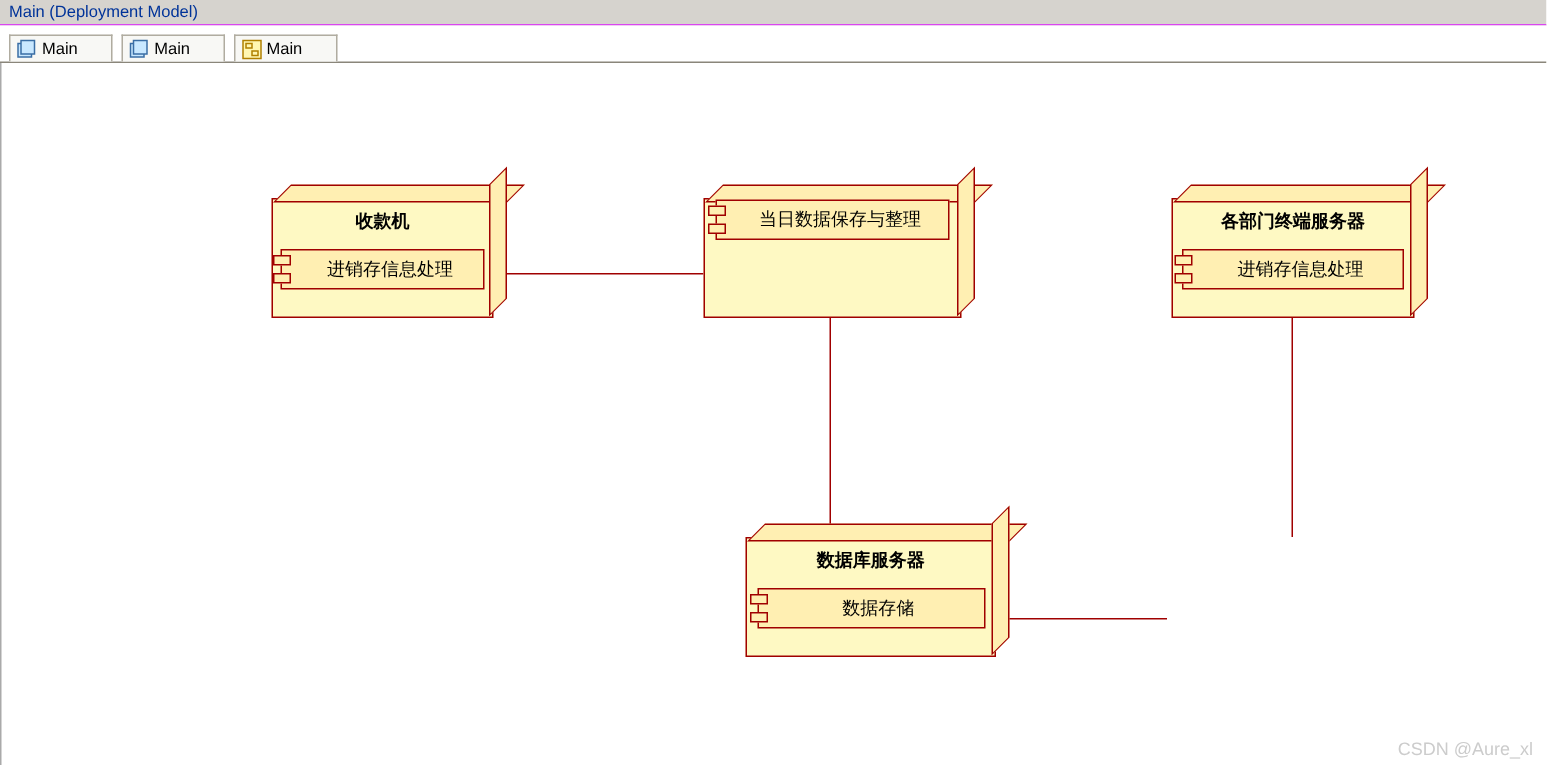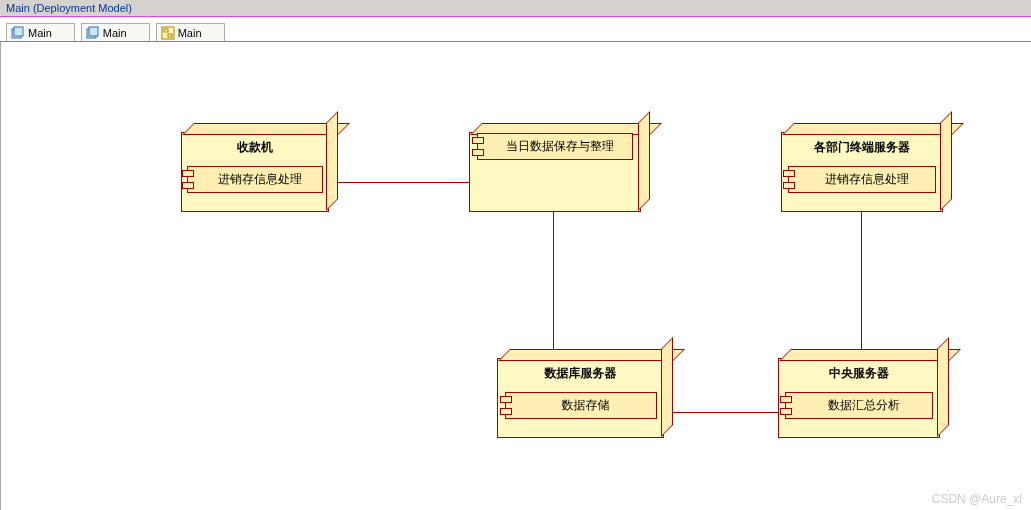--- a/index.html
+++ b/index.html
@@ -186,24 +186,15 @@
   <div class="node" style="left:496px; top:316px; width:165px; height:78px;">
     <div class="top"></div>
       <div class="side"></div>
     <div class="node-title">数据库服务器</div>
     <div class="comp">
       <div class="lug1"></div><div class="lug2"></div>
       <span>数据存储</span>
     </div>
   </div>
 
-  <div class="node" style="left:777px; top:316px; width:160px; height:78px;">
-    <div class="top"></div>
-      <div class="side"></div>
-    <div class="node-title">中央服务器</div>
-    <div class="comp">
-      <div class="lug1"></div><div class="lug2"></div>
-      <span>数据汇总分析</span>
-    </div>
-  </div>
 
   <div class="watermark">CSDN @Aure_xl</div>
 </div>
 
 </body></html>

